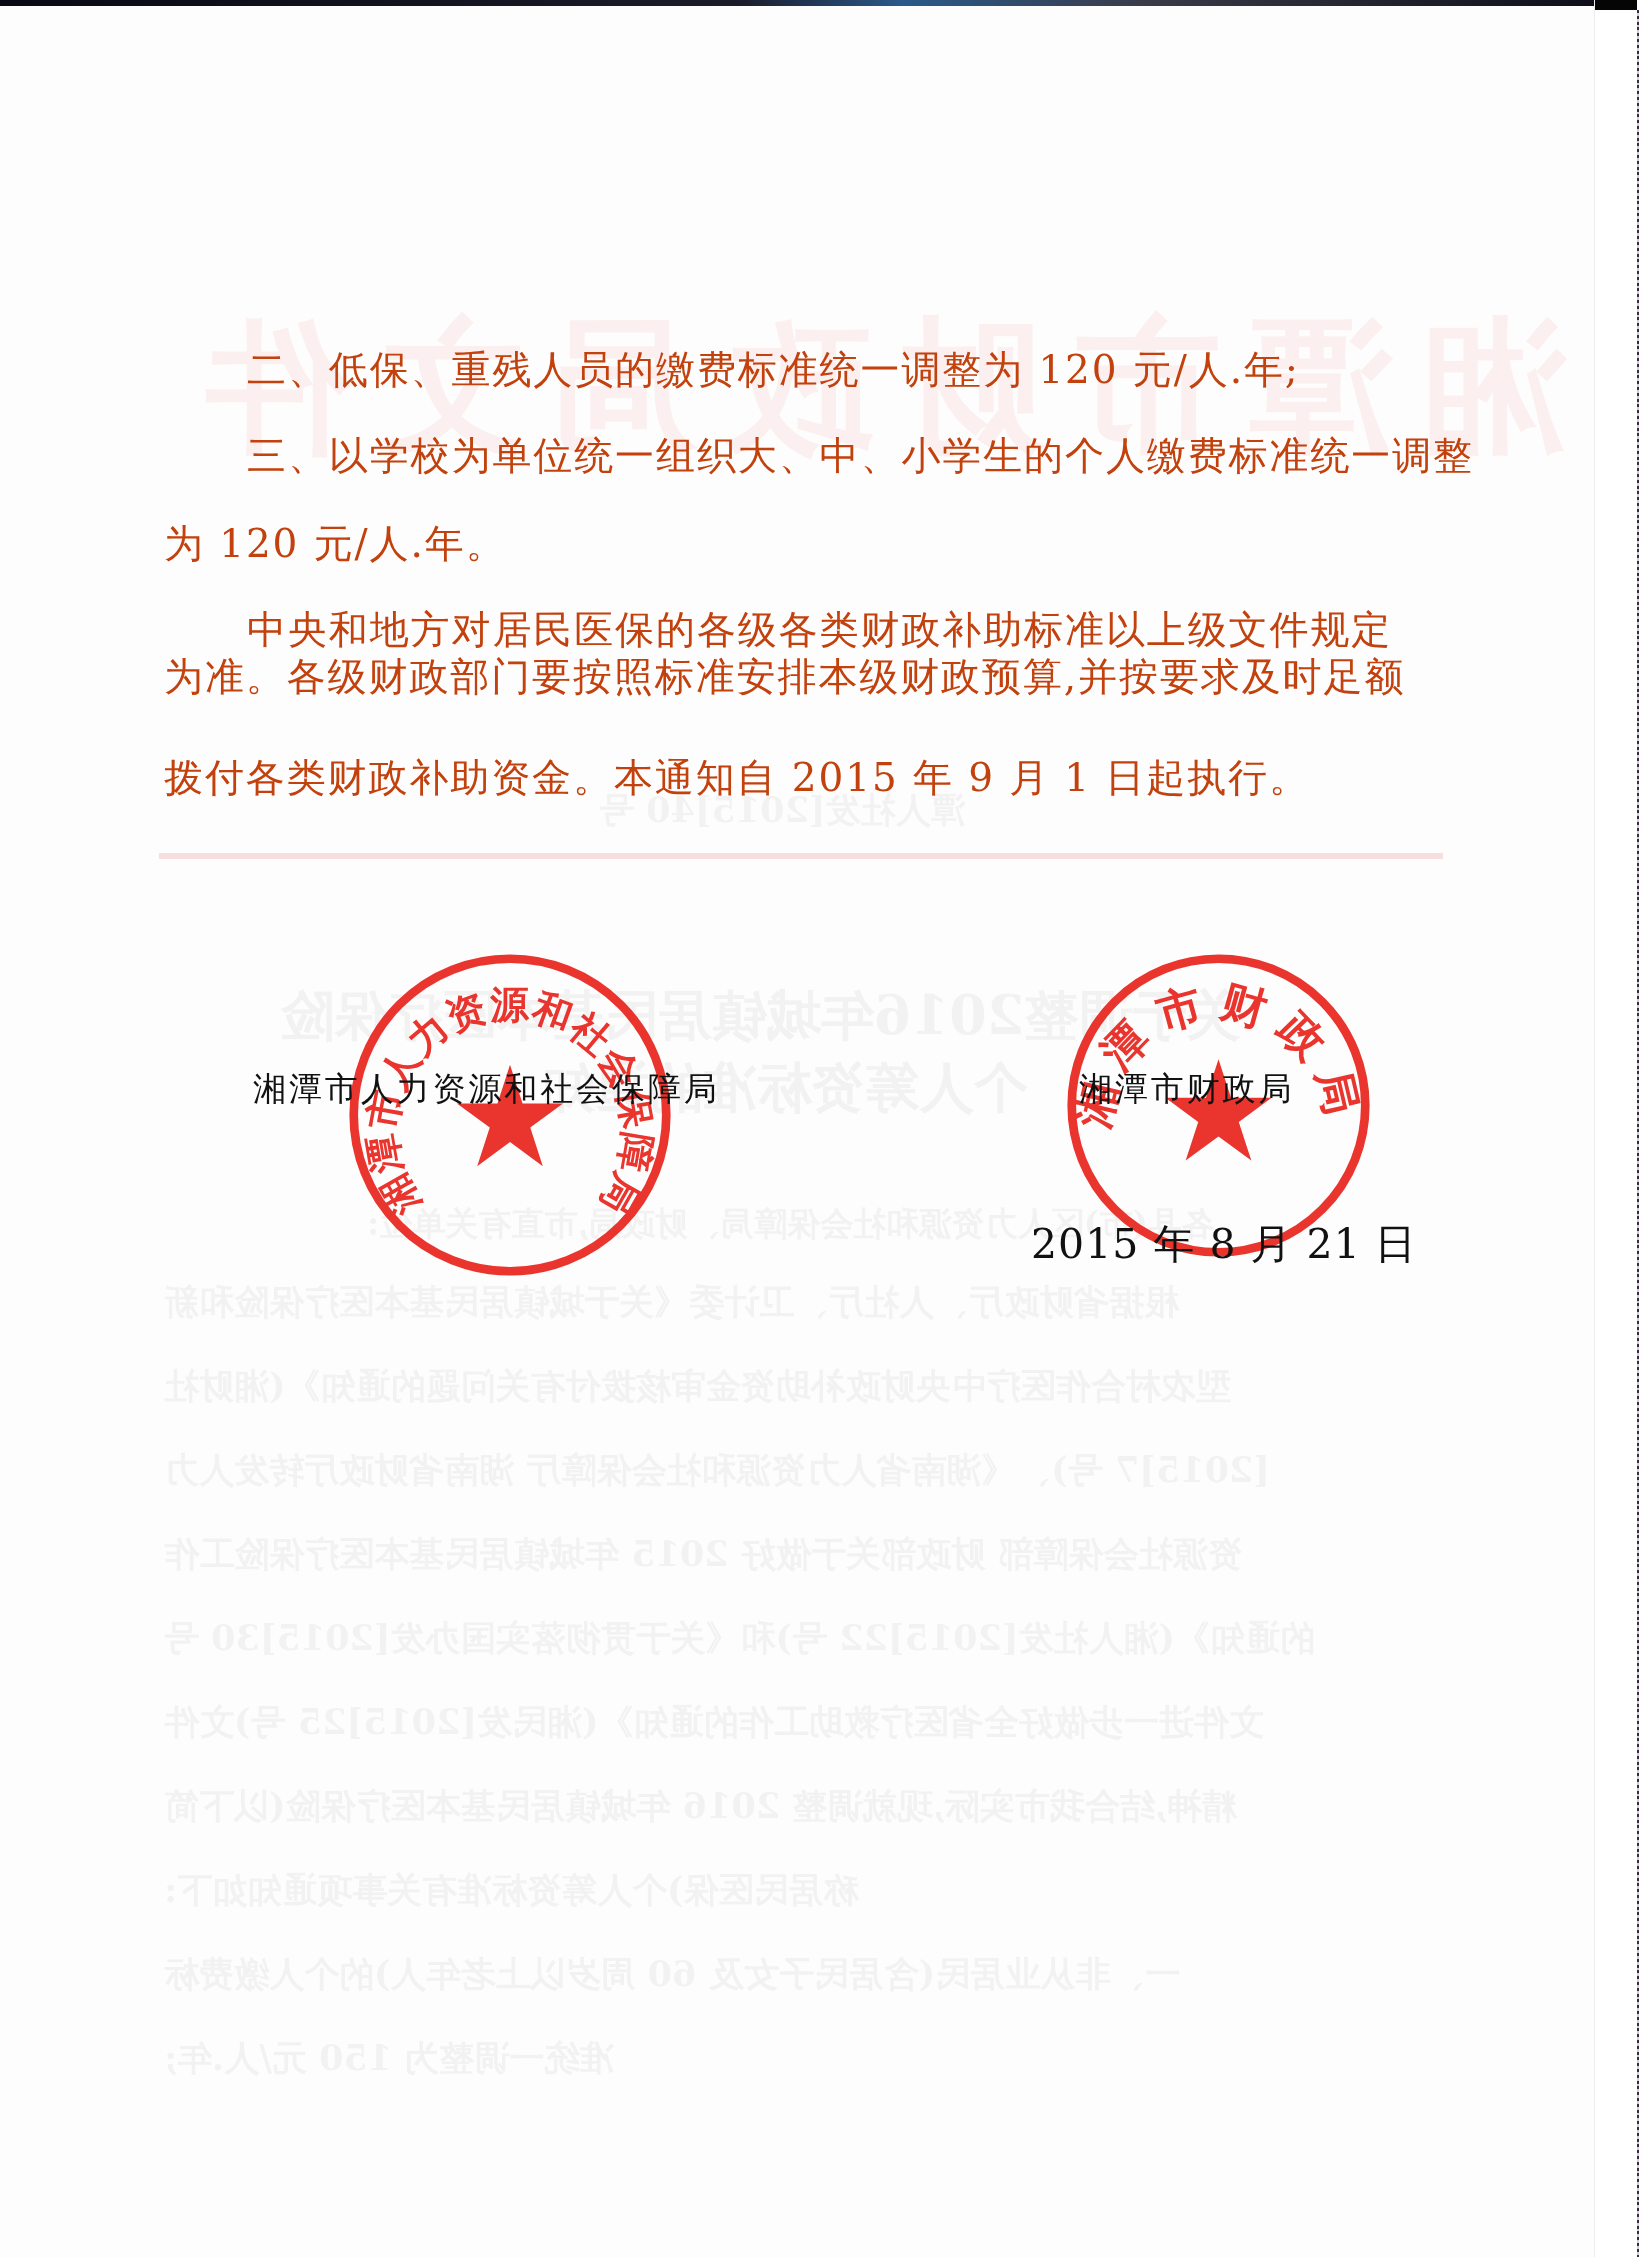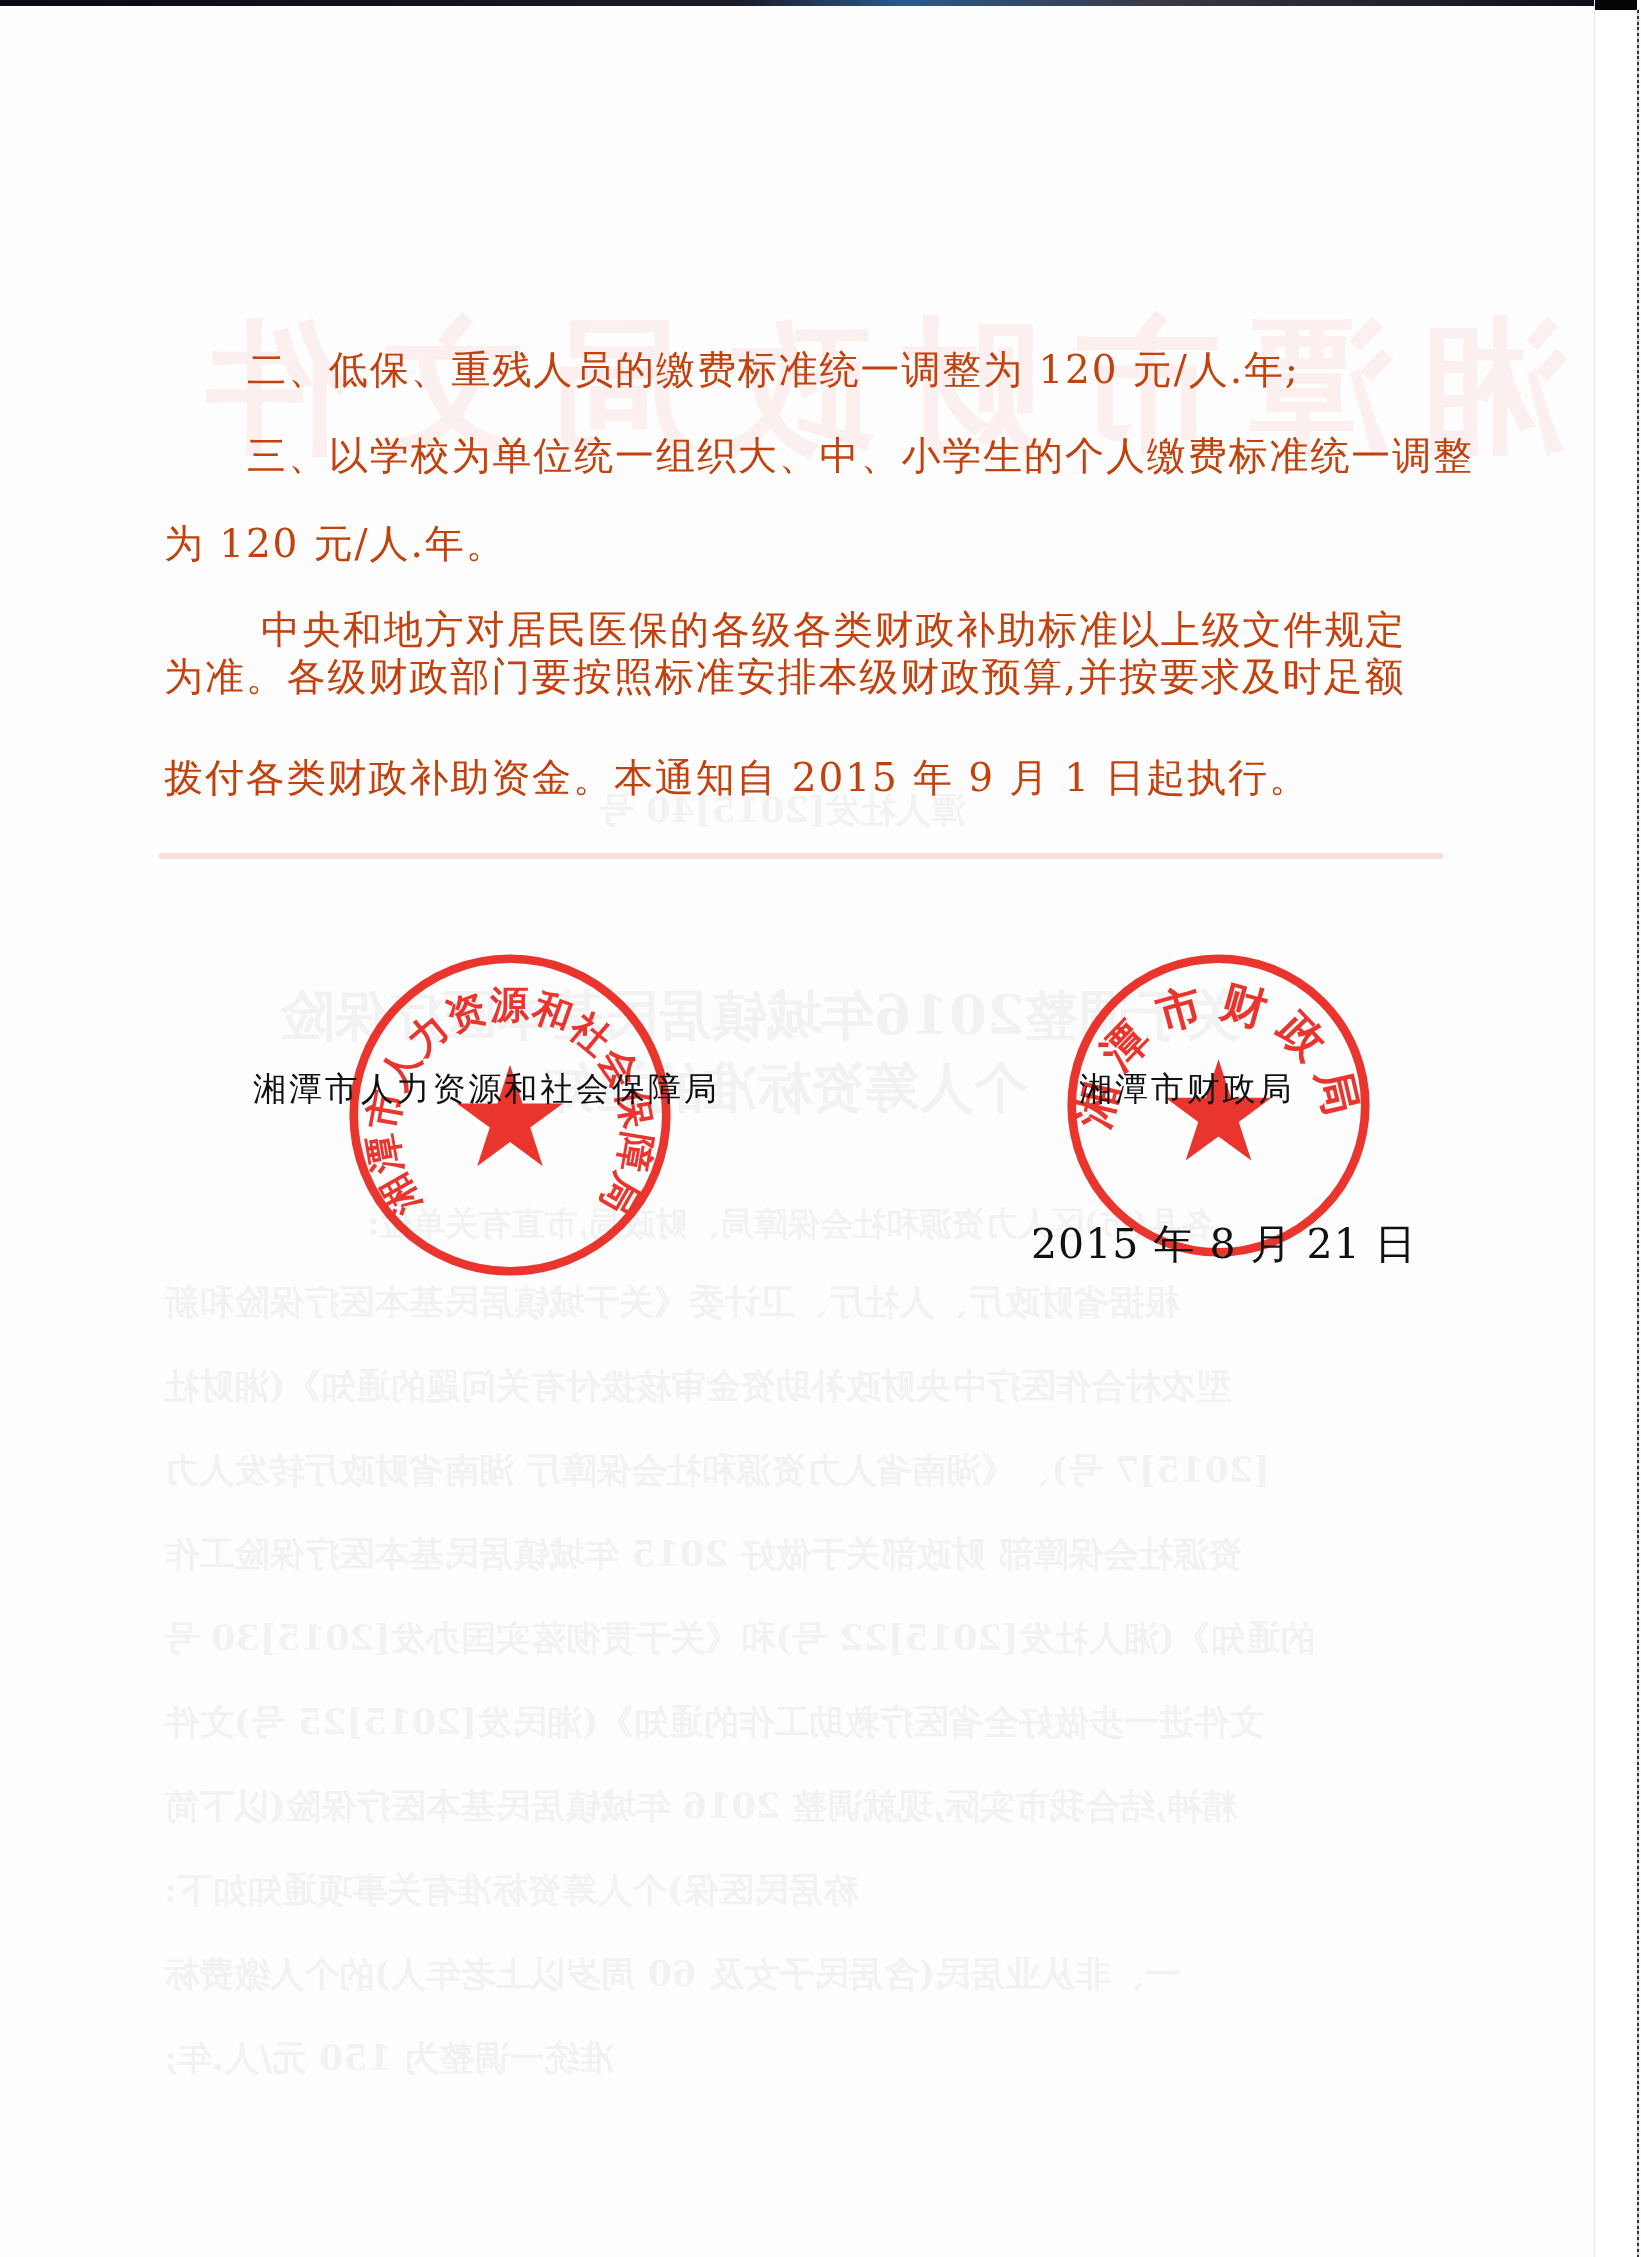--- a/index.html
+++ b/index.html
@@ -109,21 +109,21 @@
   <div class="ghost-gray" style="left:164px; top:1699px; font-size:35px;">文件进一步做好全省医疗救助工作的通知》(湘民发[2015]25 号)文件</div>
   <div class="ghost-gray" style="left:164px; top:1783px; font-size:35px;">精神,结合我市实际,现就调整 2016 年城镇居民基本医疗保险(以下简</div>
   <div class="ghost-gray" style="left:164px; top:1867px; font-size:35px;">称居民医保)个人筹资标准有关事项通知如下:</div>
   <div class="ghost-gray" style="left:164px; top:1951px; font-size:35px;">一、非从业居民(含居民子女及 60 周岁以上老年人)的个人缴费标</div>
   <div class="ghost-gray" style="left:164px; top:2035px; font-size:35px;">准统一调整为 150 元/人.年;</div>
 </div>
 
 <div class="para" style="left:247px; top:350px;">二、低保、重残人员的缴费标准统一调整为 120 元/人.年;</div>
 <div class="para" style="left:247px; top:436px;">三、以学校为单位统一组织大、中、小学生的个人缴费标准统一调整</div>
 <div class="para" style="left:164px; top:524px;text-align:right;">为 120 元/人.年。</div>
-<div class="para" style="left:261px; top:610px;">中央和地方对居民医保的各级各类财政补助标准以上级文件规定</div>
+<div class="para" style="left:247px; top:610px;">中央和地方对居民医保的各级各类财政补助标准以上级文件规定</div>
 <div class="para" style="left:164px; top:657px;">为准。各级财政部门要按照标准安排本级财政预算,并按要求及时足额</div>
 <div class="para" style="left:164px; top:758px;text-align:center;">拨付各类财政补助资金。本通知自 2015 年 9 月 1 日起执行。</div>
 
 <div class="seal" style="left:346px; top:951px;">
   <svg width="328" height="328" viewBox="0 0 340 340">
     <defs>
       <path id="arcL" d="M 70 250 A 118 118 0 1 1 270 250" fill="none"></path>
     </defs>
     <circle cx="170" cy="170" r="162" fill="none" stroke="#e8261e" stroke-width="9"></circle>
     <text font-family="DejaVu Sans, sans-serif" font-size="40" font-weight="bold" fill="#e8261e" letter-spacing="1">

